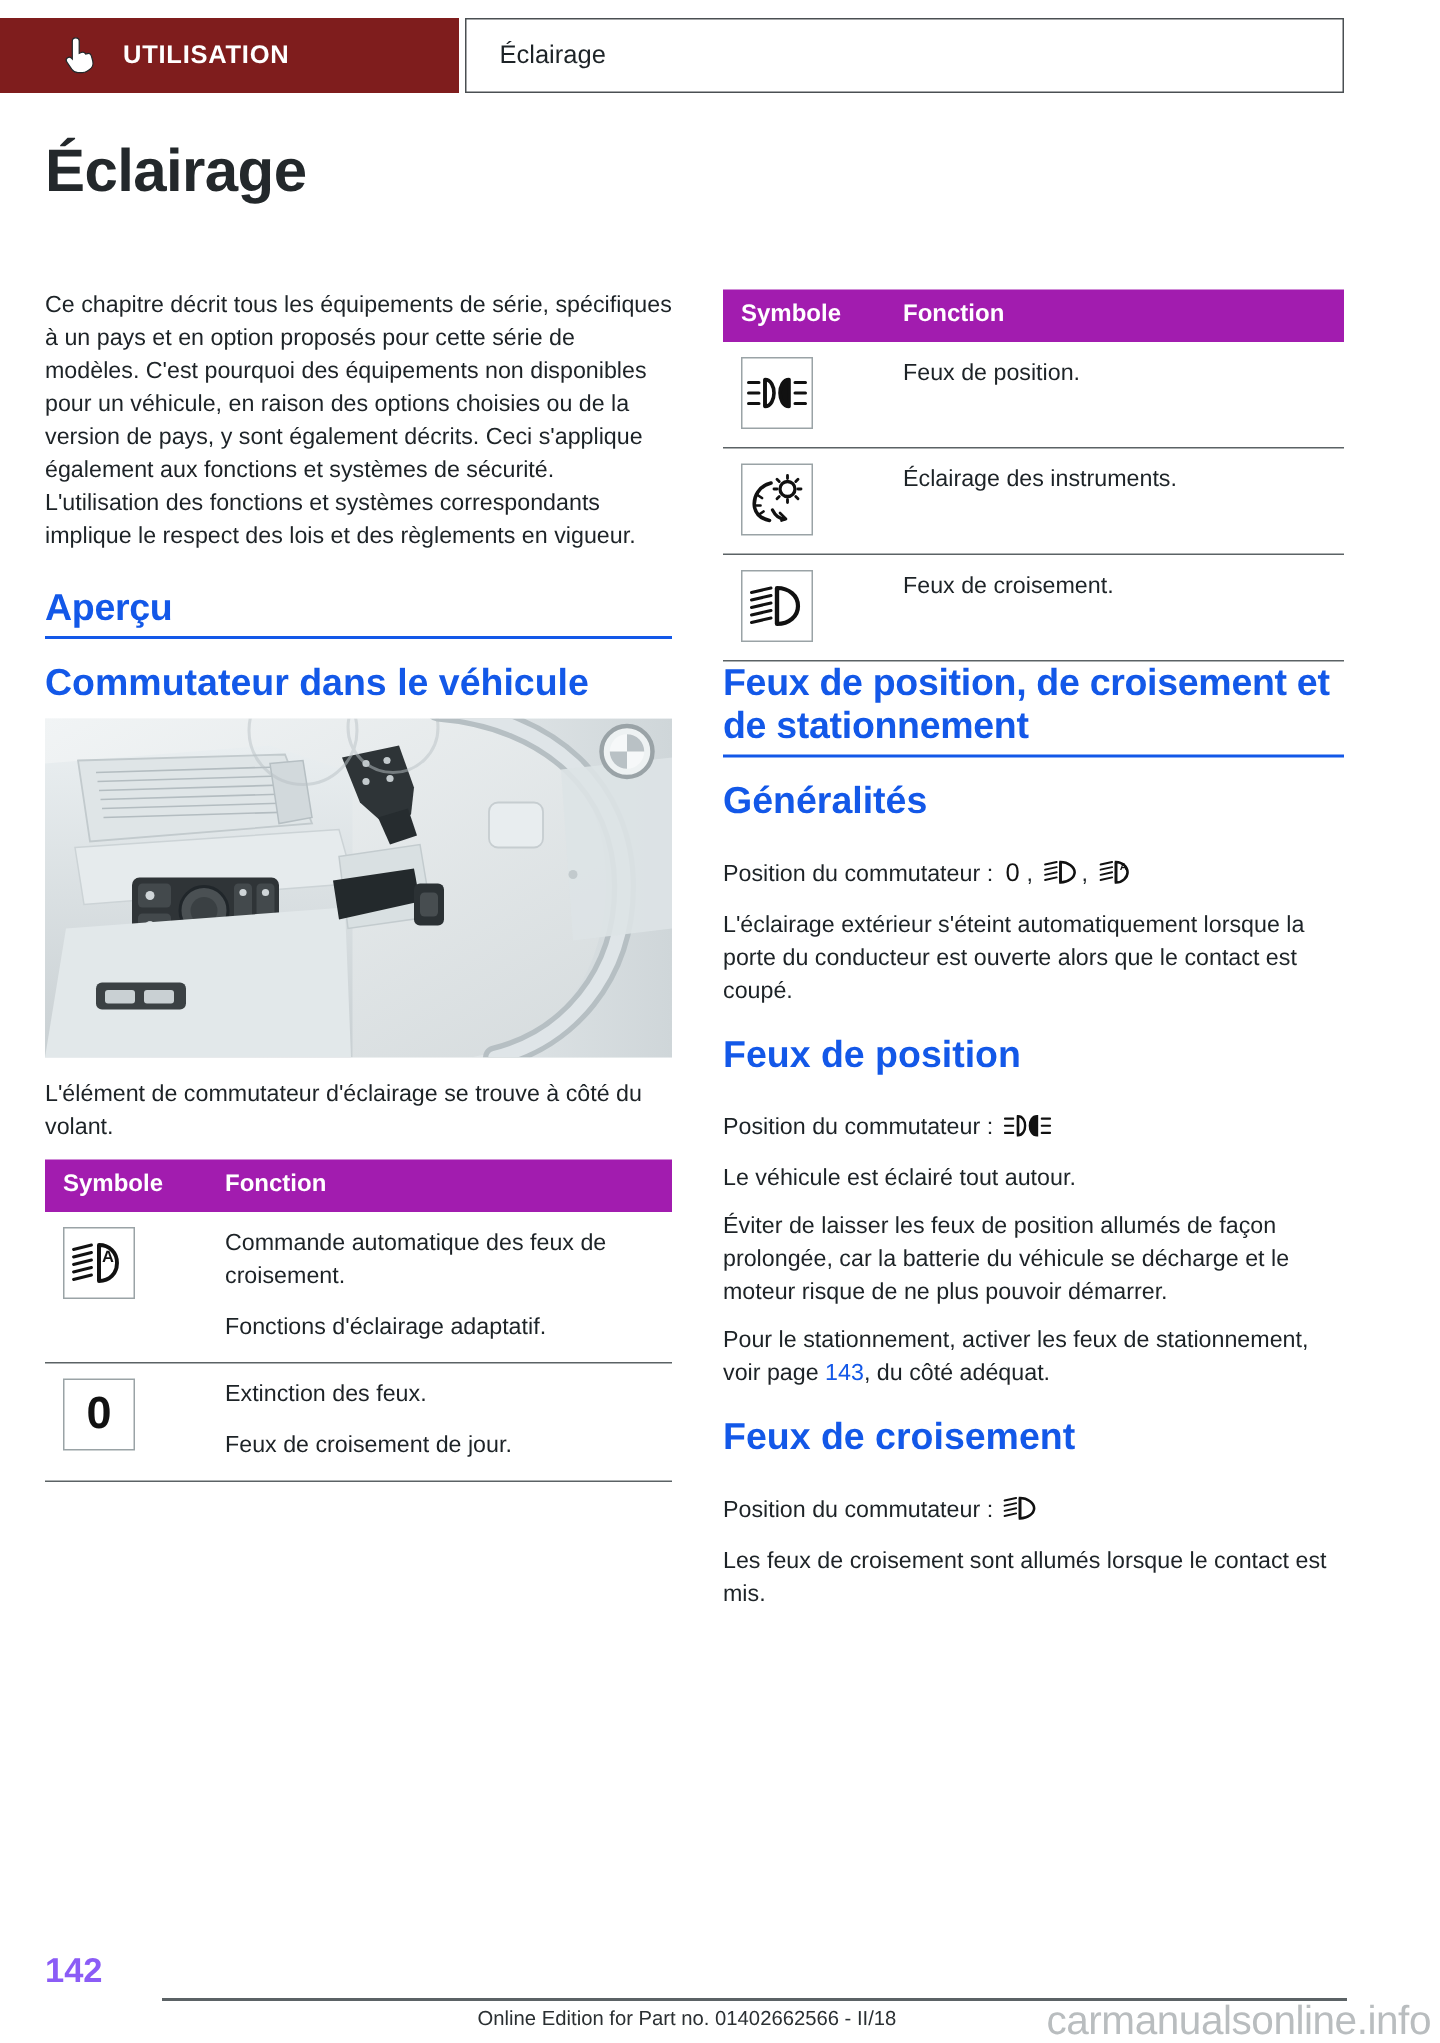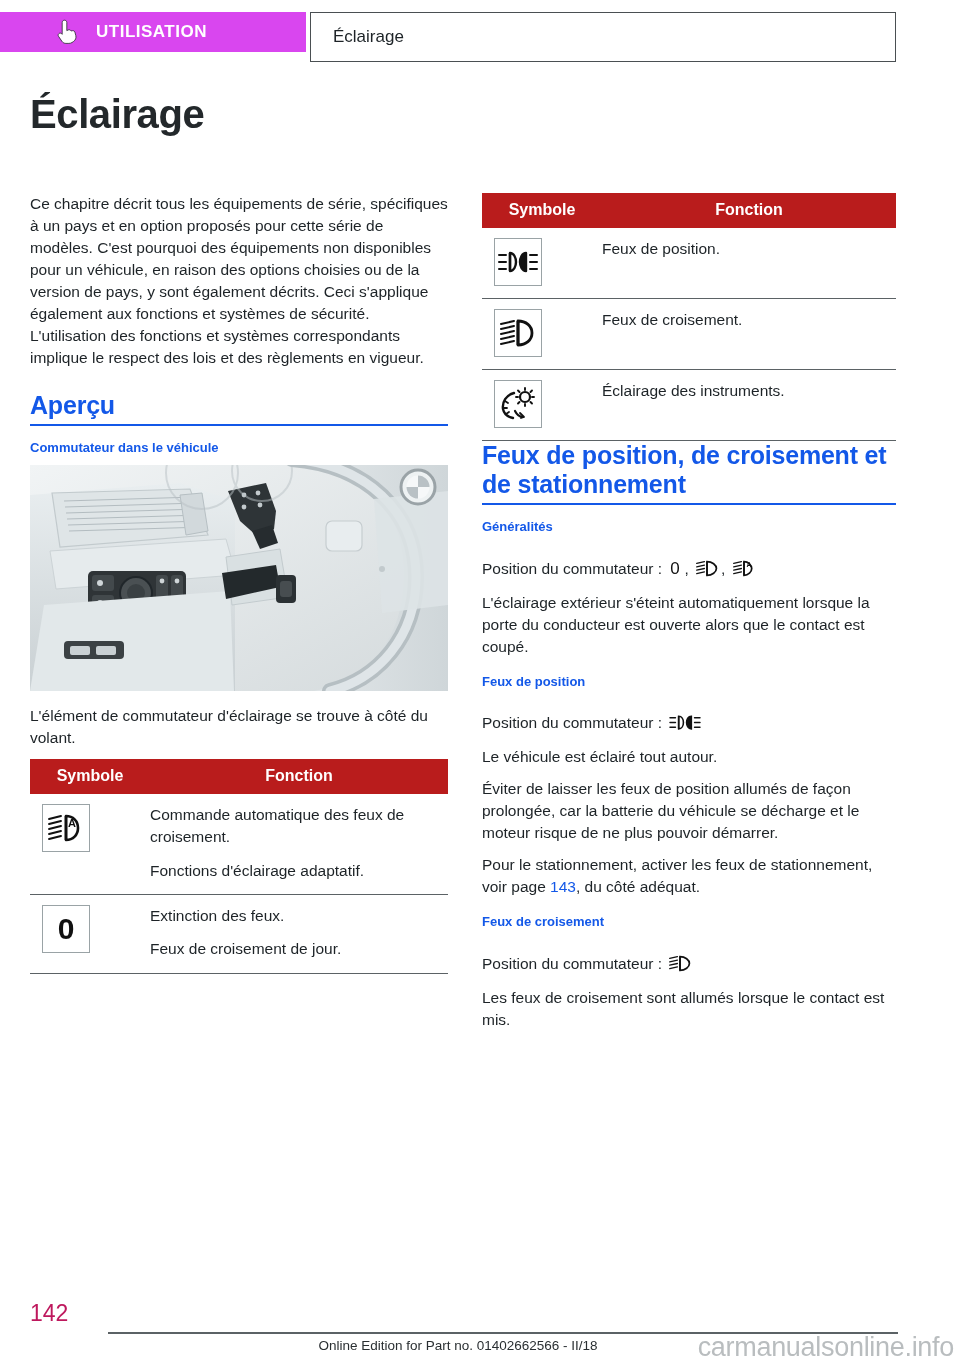--- a/index.html
+++ b/index.html
@@ -9,24 +9,24 @@
     font-family: "Liberation Sans", sans-serif;
     color: #1d2327;
     overflow: hidden;
   }
   .page { position: relative; width: 960px; height: 1362px; }
 
   
   .header { position: absolute; top: 12px; left: 0; width: 960px; height: 50px; }
   .tab-chapter {
     position: absolute; left: 0; top: 0;
-    width: 306px; height: 40px;
-    background: #d946ef;
+    width: 306px; height: 50px;
+    background: #7f1d1d;
     display: flex; align-items: center;
-    padding-left: 56px;
+    padding-left: 42px;
   }
   .hand-icon { width: 22px; height: 26px; margin-right: 18px; flex: none; display:block; }
   .tab-chapter-label {
     color: #ffffff; font-size: 17px; font-weight: bold;
     letter-spacing: 0.5px;
   }
   .tab-section {
     position: absolute; left: 310px; top: 0;
     width: 586px; height: 50px;
     background: #ffffff;
@@ -49,21 +49,21 @@
   .col-right { left: 482px; width: 414px; }
 
   h2.blue-head {
     font-size: 25px; font-weight: bold; color: #1358e8;
     line-height: 1.16; letter-spacing: -0.2px;
     padding-bottom: 4px;
     border-bottom: 2px solid #1358e8;
     margin-bottom: 14px;
   }
   h3.blue-sub {
-    font-size: 13px; font-weight: bold; color: #1358e8;
+    font-size: 25px; font-weight: bold; color: #1358e8;
     margin-bottom: 9px; line-height: 1.2;
   }
   p.body {
     font-size: 15.5px; line-height: 1.42; color: #1d2327;
     margin-bottom: 10px;
   }
   p.body.tight { margin-bottom: 8px; margin-top: 23px; }
   .lnk { color: #1358e8; }
 
   
@@ -71,23 +71,23 @@
     width: 418px; height: 226px;
     margin: 4px 0 14px 0;
     position: relative; overflow: hidden;
     background: linear-gradient(160deg,#eef1f2 0%,#e3e8ea 45%,#d7dddf 100%);
   }
   .photo svg { display:block; width: 100%; height: 100%; }
 
   
   .symtable { width: 100%; border-collapse: collapse; margin-top: 6px; }
   .symtable thead th {
-    background: #b91c1c; color: #ffffff;
+    background: #a21caf; color: #ffffff;
     font-size: 16px; font-weight: bold;
-    text-align: center; padding: 8px 0 9px 12px;
+    text-align: left; padding: 8px 0 9px 12px;
   }
   .symtable thead th.c-sym { width: 108px; }
   .symtable tbody td {
     border-bottom: 1px solid #5b6265;
     padding: 10px 0 12px 0;
     vertical-align: top;
   }
   .symtable tbody td.c-sym { width: 108px; padding-left: 12px; }
   .symtable tbody td.c-fn  { padding-left: 12px; font-size: 15.5px; line-height: 1.45; }
   .symtable tbody td.c-fn .l2 { margin-top: 11px; }
@@ -98,21 +98,21 @@
   }
   .symbox svg { display:block; }
   .symbox .zero { font-size: 30px; font-weight: bold; line-height: 1; color:#111; }
 
   .inlinesym { display: inline-block; vertical-align: -4px; margin: 0 2px; }
 
   
   .footer { position: absolute; left: 0; top: 1296px; width: 960px; height: 66px; }
   .pageno {
     position: absolute; left: 30px; top: 4px;
-    font-size: 23px; font-weight: normal; color: #be185d;
+    font-size: 23px; font-weight: bold; color: #8b5cf6;
   }
   .footrule {
     position: absolute; left: 108px; top: 36px;
     width: 790px; height: 2px; background: #5b6265;
   }
   .editionline {
     position: absolute; left: 0; top: 42px; width: 916px;
     text-align: center; font-size: 13.5px; color: #2a2f32;
   }
   .watermark {
@@ -299,46 +299,46 @@
               </svg>
             </div>
           </td>
           <td class="c-fn">
             <div>Feux de position.</div>
           </td>
         </tr>
         <tr>
           <td class="c-sym">
             <div class="symbox">
-              <svg width="40" height="30" viewBox="0 0 40 30">
-                <path d="M20 3 C28 3 34 8 34 15 C34 22 28 27 20 27 Z" fill="none" stroke="#111" stroke-width="2.8" stroke-linejoin="round"></path>
-                <path d="M20 3 L20 27" stroke="#111" stroke-width="2.8"></path>
-                <path d="M3 6 L16 3 M3 11 L16 8 M3 16 L16 13 M3 21 L16 18 M3 26 L16 23" stroke="#111" stroke-width="2" stroke-linecap="round"></path>
-              </svg>
-            </div>
-          </td>
-          <td class="c-fn">
-            <div>Feux de croisement.</div>
-          </td>
-        </tr>
-        <tr>
-          <td class="c-sym">
-            <div class="symbox">
               <svg width="40" height="34" viewBox="0 0 40 34">
                 <path d="M16 6 C8 8 4 15 5 22 C6 27 10 30 15 31" fill="none" stroke="#111" stroke-width="2.4" stroke-linecap="round"></path>
                 <path d="M7 14 L10 16 M5 21 L9 21 M8 27 L11 25" stroke="#111" stroke-width="1.8" stroke-linecap="round"></path>
                 <path d="M17 24 C19 28 22 30 25 30" fill="none" stroke="#111" stroke-width="2.2" stroke-linecap="round"></path>
                 <path d="M22 26 L26 30 L23 31" fill="none" stroke="#111" stroke-width="1.8" stroke-linecap="round" stroke-linejoin="round"></path>
                 <circle cx="27" cy="10" r="5" fill="none" stroke="#111" stroke-width="2.2"></circle>
                 <path d="M27 1 L27 3 M34 3.5 L32.5 5 M36 10 L34 10 M34 16.5 L32.5 15 M27 19 L27 17 M20 16.5 L21.5 15 M18 10 L20 10 M20 3.5 L21.5 5" stroke="#111" stroke-width="1.9" stroke-linecap="round"></path>
               </svg>
             </div>
           </td>
           <td class="c-fn">
             <div>Éclairage des instruments.</div>
+          </td>
+        </tr>
+        <tr>
+          <td class="c-sym">
+            <div class="symbox">
+              <svg width="40" height="30" viewBox="0 0 40 30">
+                <path d="M20 3 C28 3 34 8 34 15 C34 22 28 27 20 27 Z" fill="none" stroke="#111" stroke-width="2.8" stroke-linejoin="round"></path>
+                <path d="M20 3 L20 27" stroke="#111" stroke-width="2.8"></path>
+                <path d="M3 6 L16 3 M3 11 L16 8 M3 16 L16 13 M3 21 L16 18 M3 26 L16 23" stroke="#111" stroke-width="2" stroke-linecap="round"></path>
+              </svg>
+            </div>
+          </td>
+          <td class="c-fn">
+            <div>Feux de croisement.</div>
           </td>
         </tr>
       </tbody>
     </table>
 
     <h2 class="blue-head" style="">Feux de position, de croisement et de stationnement</h2>
 
     <h3 class="blue-sub">Généralités</h3>
     <p class="body tight">
       <span>Position du commutateur :</span>

